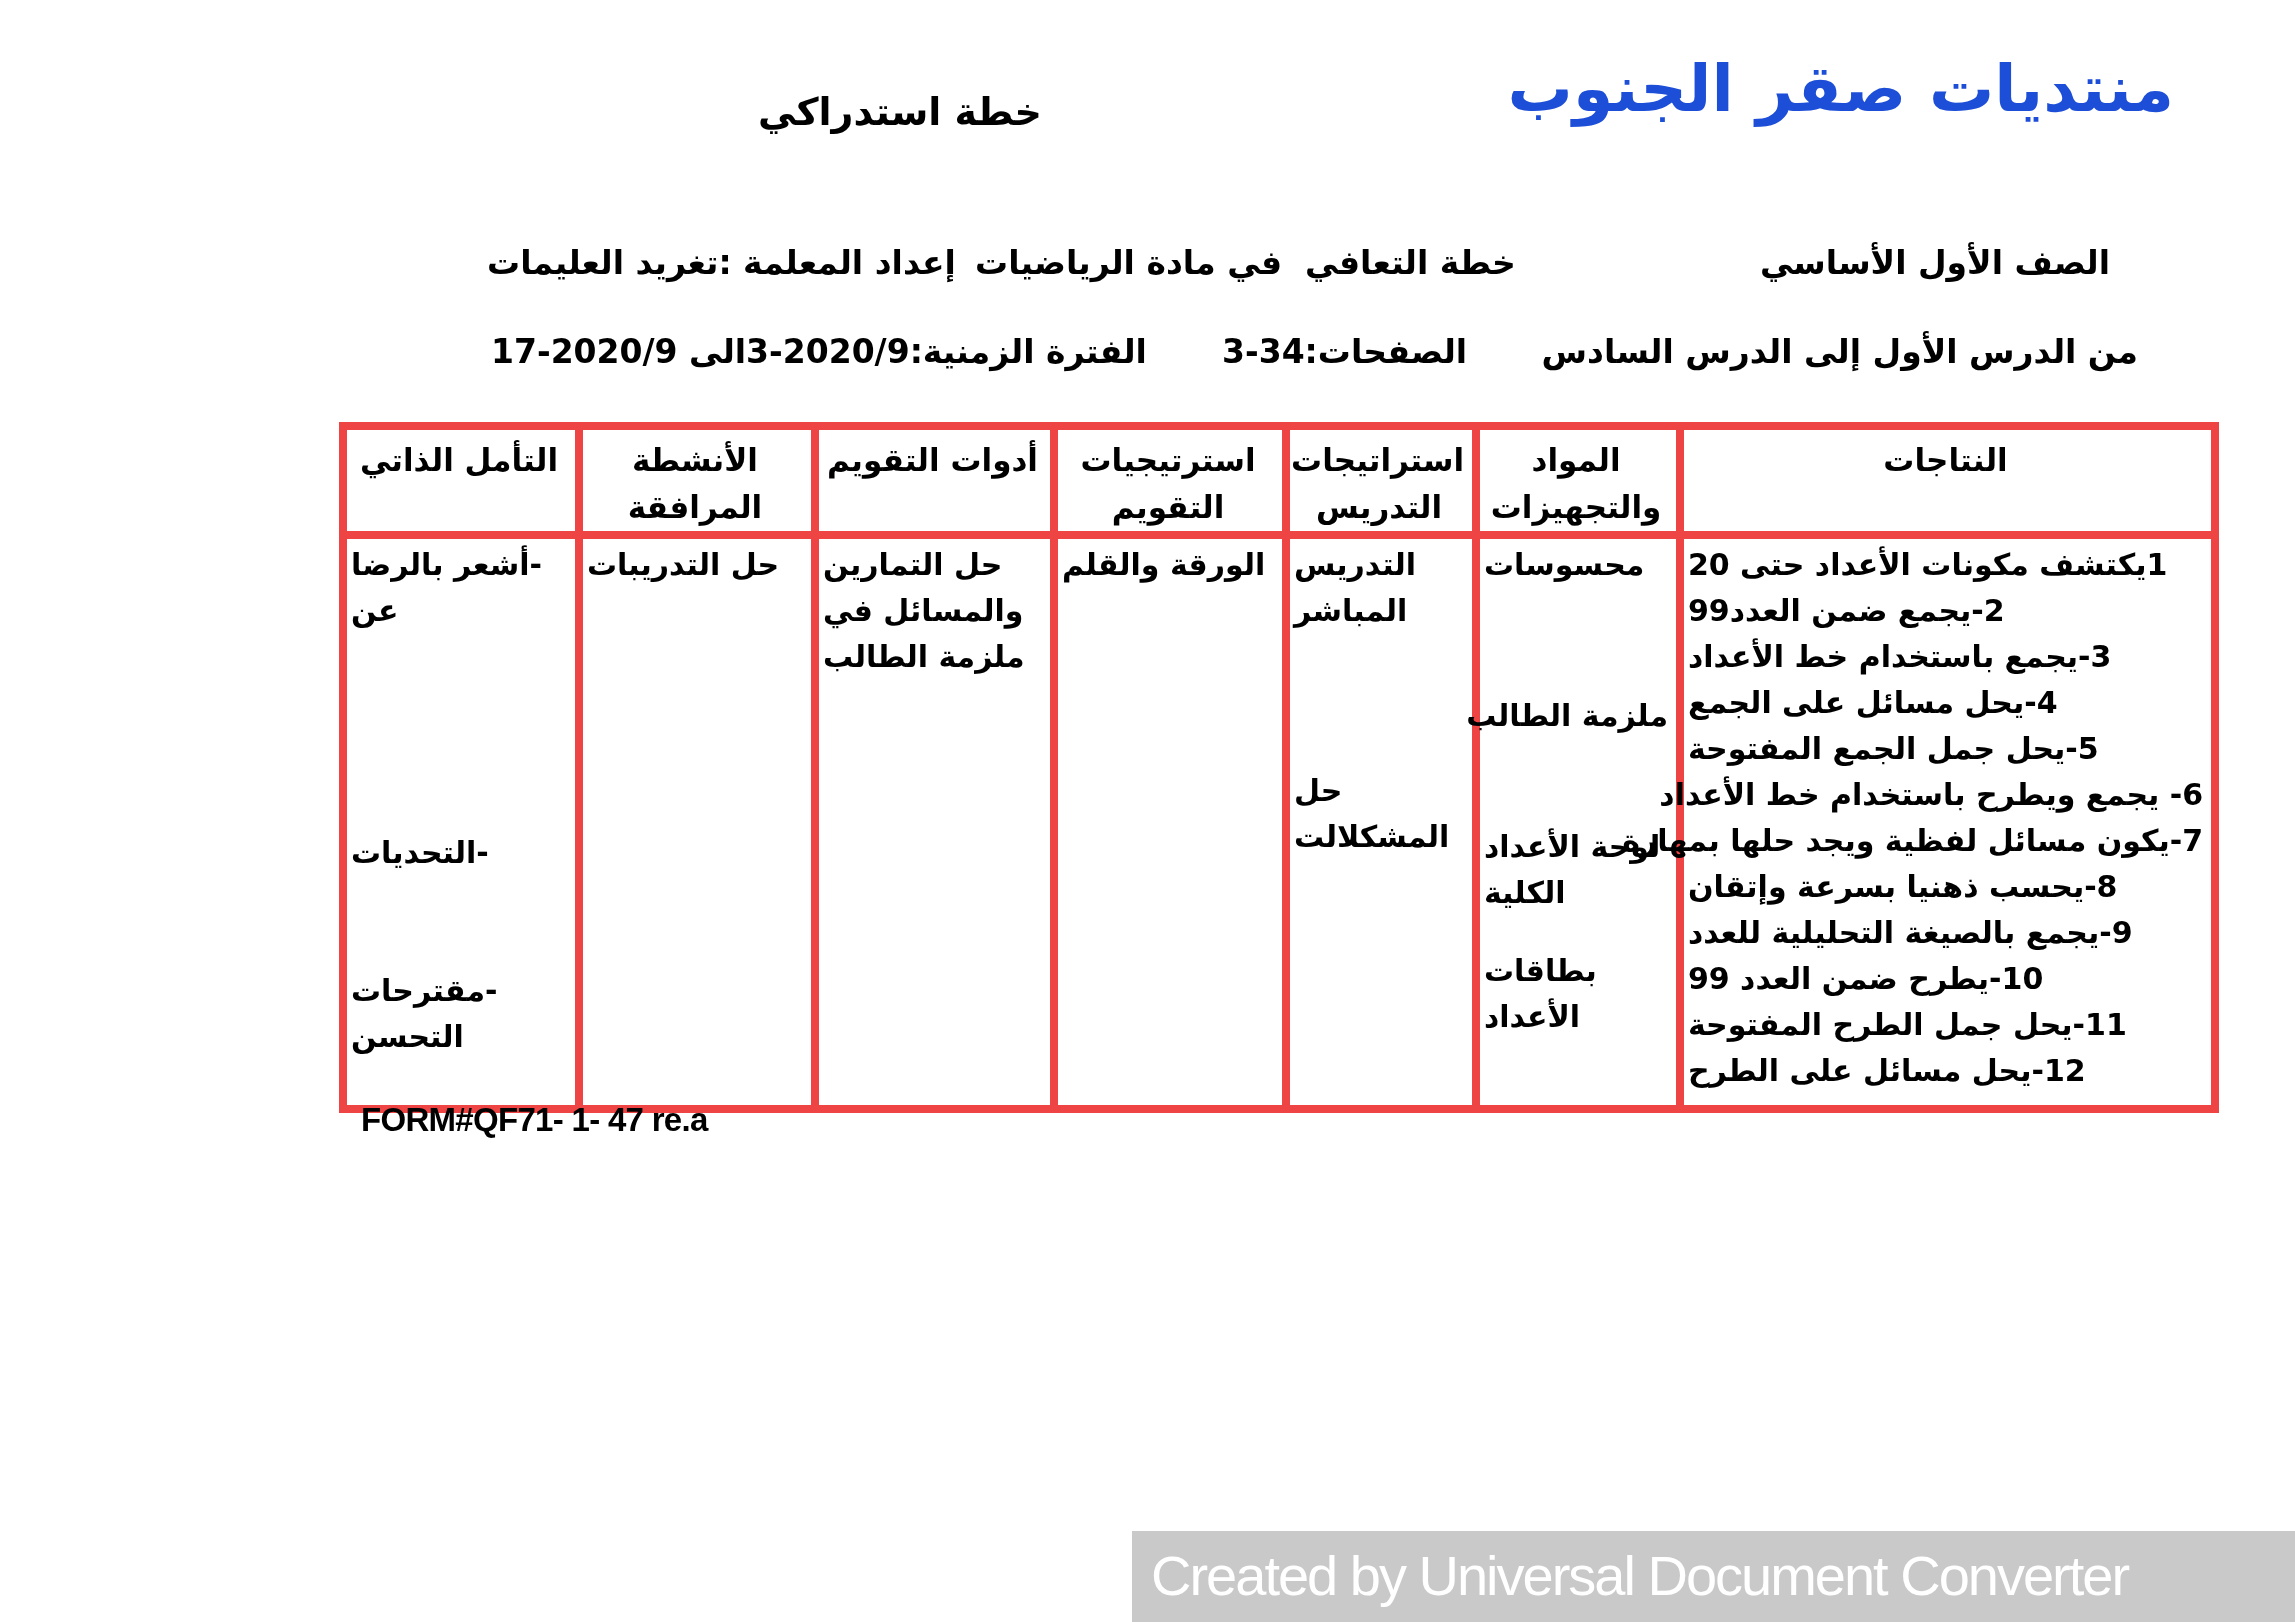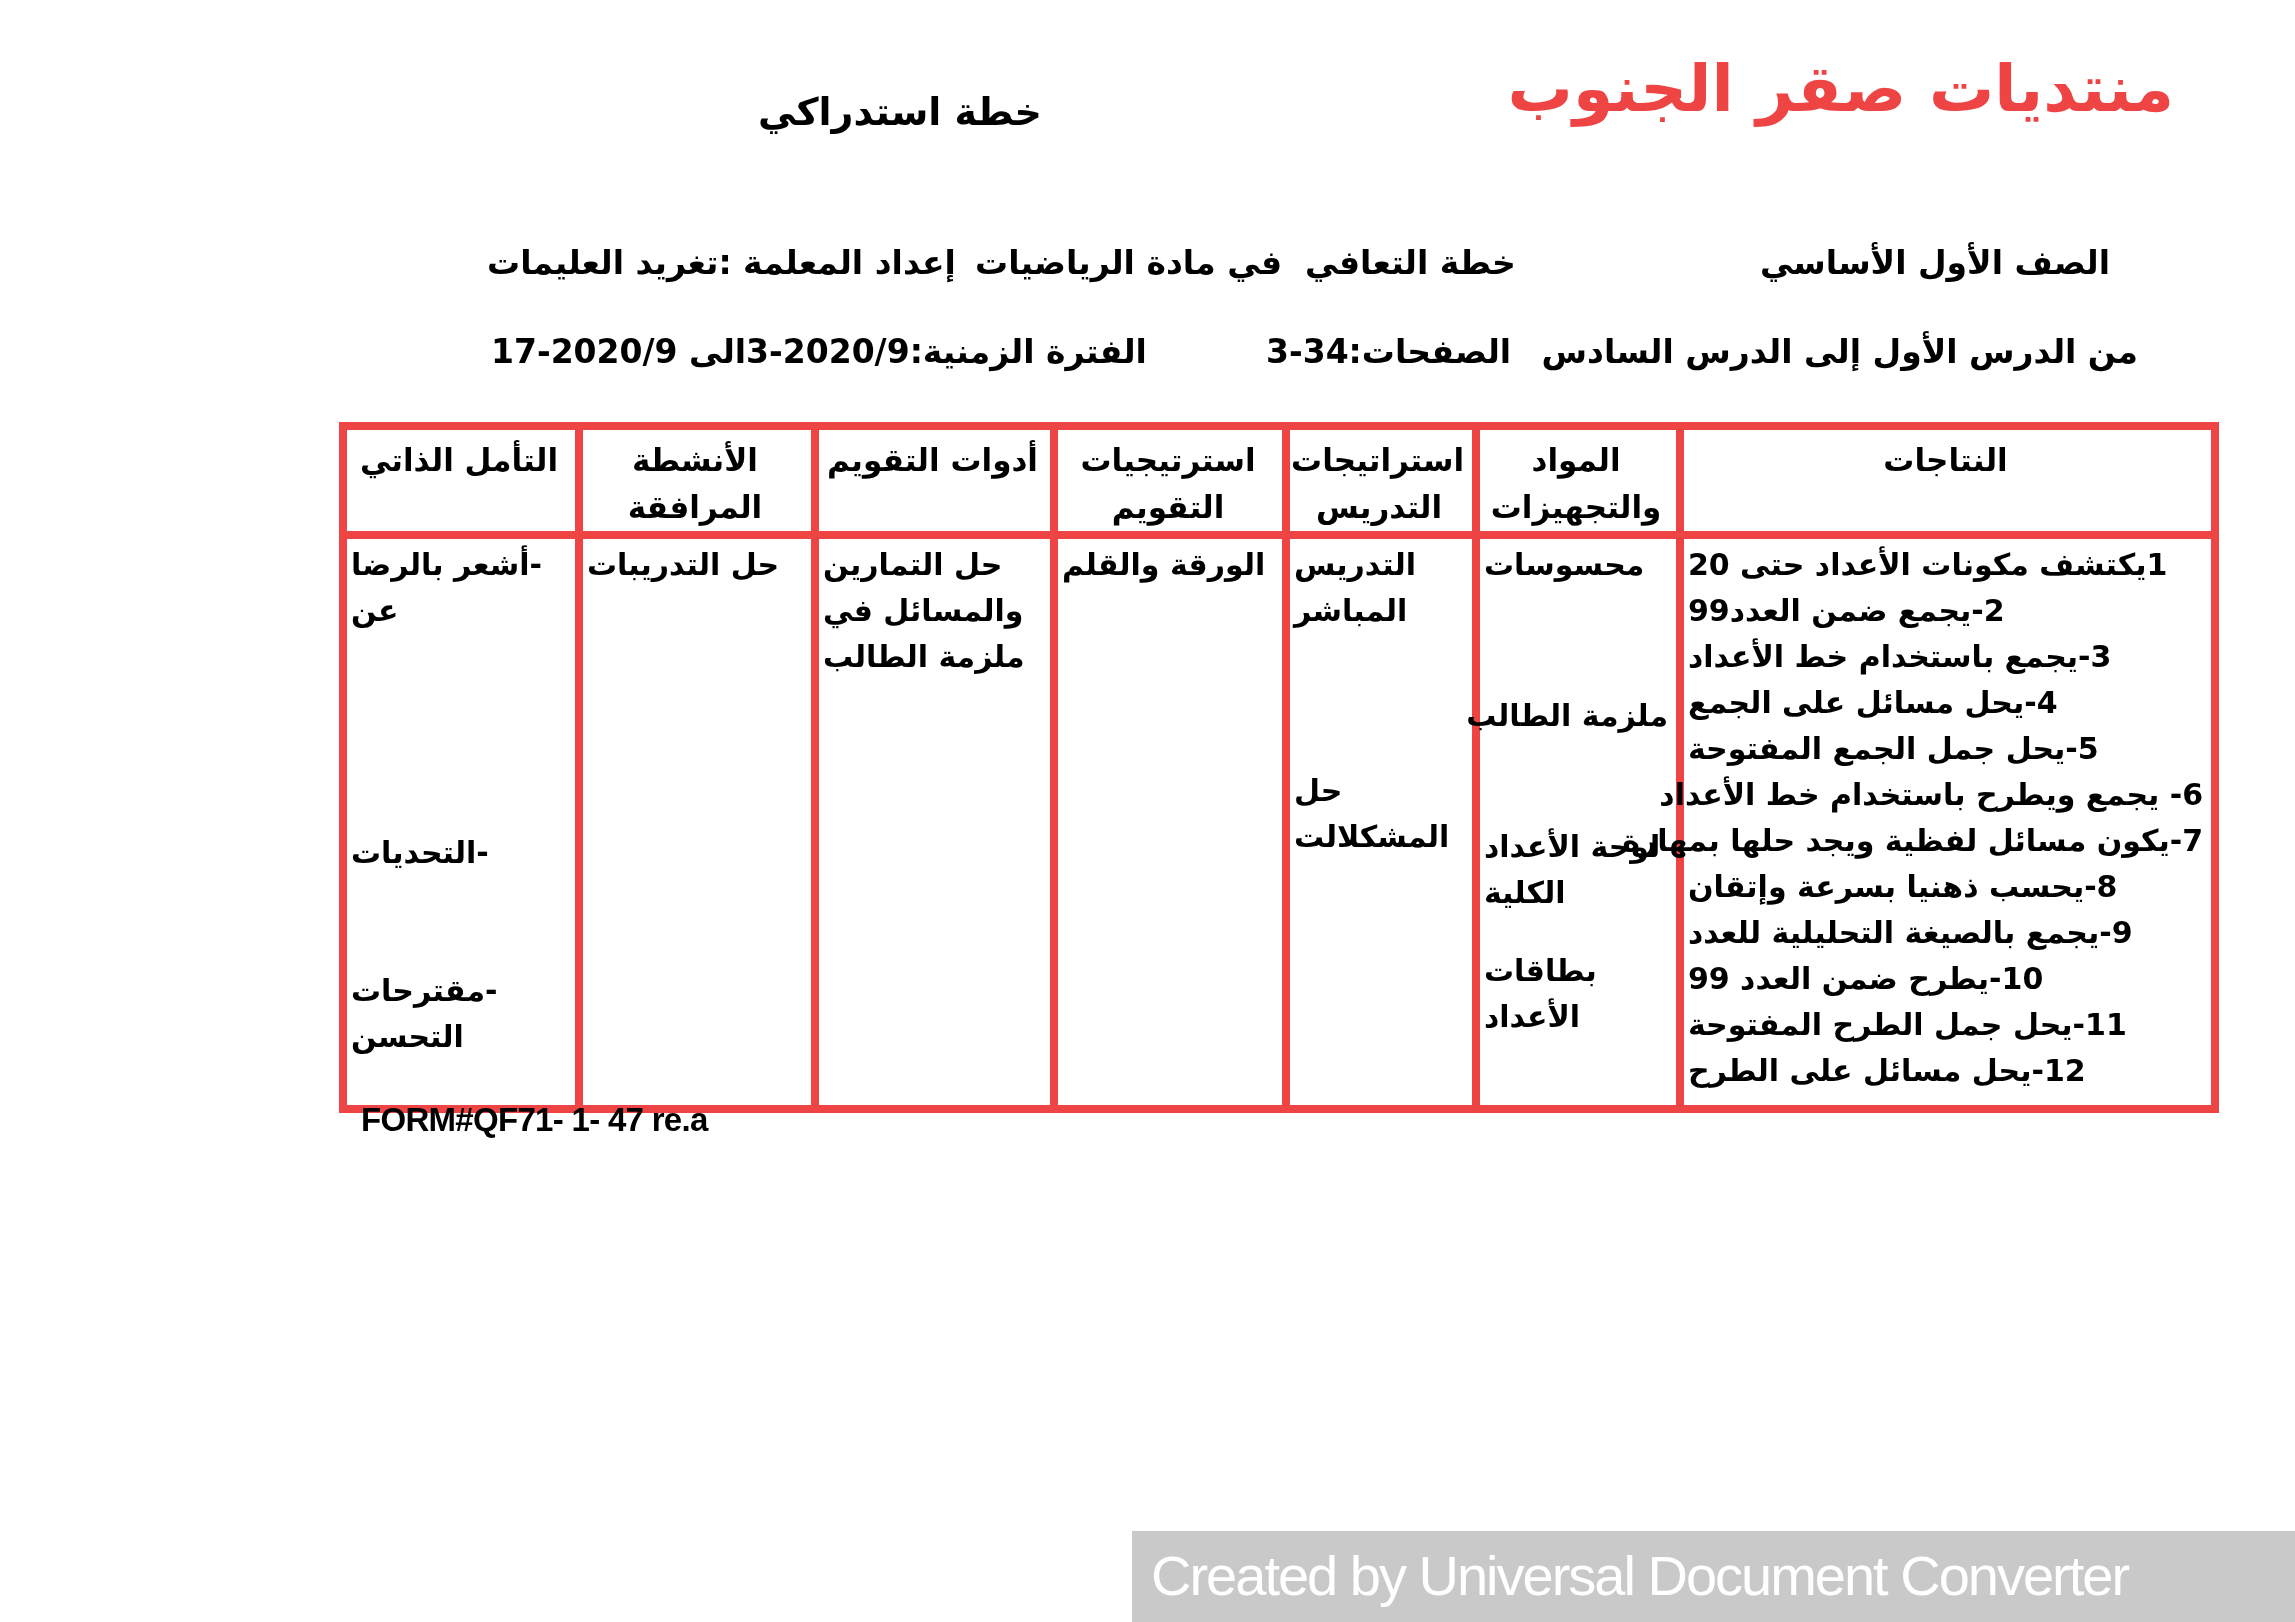--- a/index.html
+++ b/index.html
@@ -12,21 +12,21 @@
     color: #000000;
     overflow: hidden;
   }
 
   .brand-title {
     position: absolute;
     top: 47px;
     right: 121px;
     font-size: 65px;
     line-height: 1.3;
-    color: #ef4444;
+    color: #1d4ed8;
     direction: rtl;
     white-space: pre;
   }
 
   .page-title {
     position: absolute;
     top: 90px;
     left: 756px;
     width: 288px;
     text-align: center;
@@ -38,21 +38,21 @@
   .meta-item {
     position: absolute;
     font-size: 33px;
     direction: rtl;
     white-space: pre;
   }
   .meta-grade   { top: 243px; right: 185px; }
   .meta-plan    { top: 243px; left: 975px; }
   .meta-teacher { top: 243px; left: 487px; }
   .meta-lessons { top: 332px; right: 157px; }
-  .meta-pages   { top: 332px; left: 1266px; }
+  .meta-pages   { top: 332px; left: 1222px; }
   .meta-period  { top: 332px; left: 491px; }
 
   table.plan-table {
     position: absolute;
     top: 422px;
     left: 339px;
     width: 1873px;
     border-collapse: collapse;
     table-layout: fixed;
     direction: rtl;

